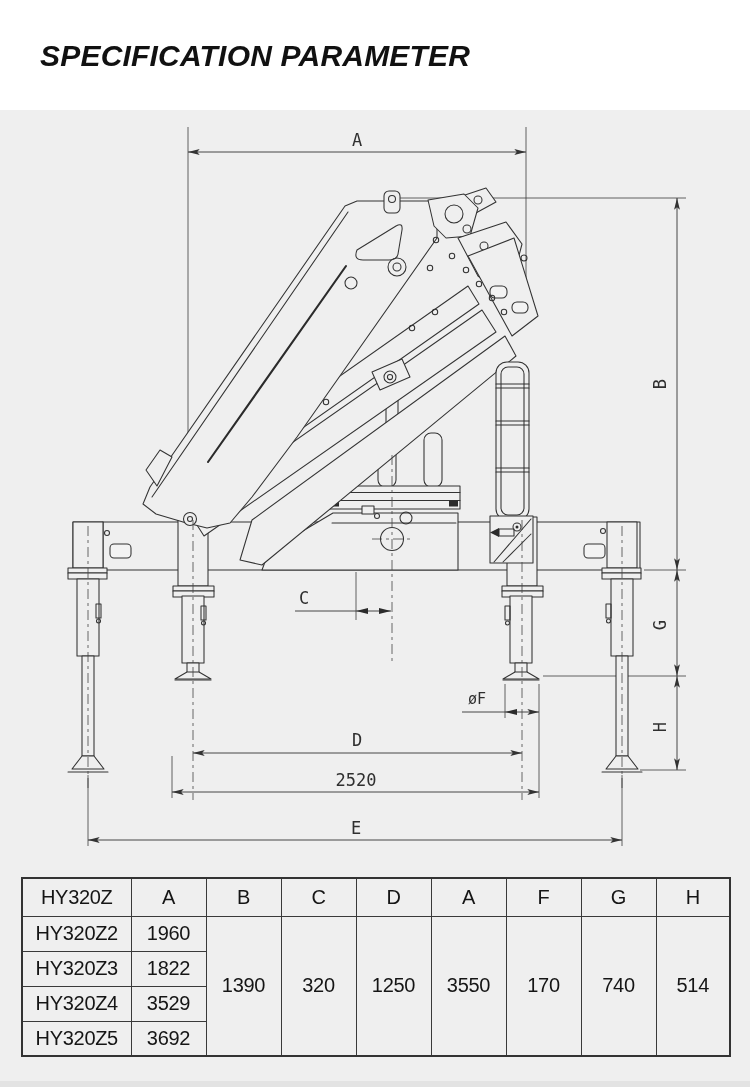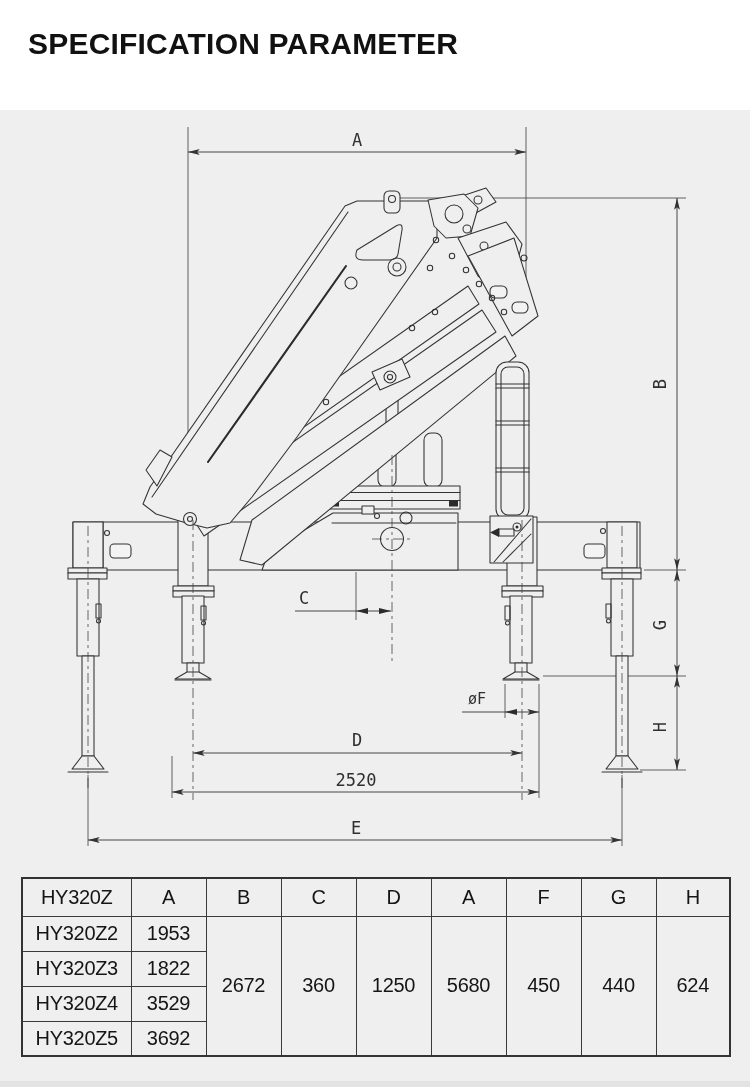--- a/index.html
+++ b/index.html
@@ -1,21 +1,21 @@
 <!DOCTYPE html>
 <html><head>
 <meta charset="utf-8">
 <style>
   html,body{margin:0;padding:0;}
   body{width:750px;height:1087px;background:#ffffff;position:relative;overflow:hidden;
        font-family:"Liberation Sans",sans-serif;}
   .panel{position:absolute;left:0;top:110px;width:750px;height:977px;background:#efefef;}
   .bottom-strip{position:absolute;left:0;top:1081px;width:750px;height:6px;background:#e3e3e3;}
-  h1.title{position:absolute;left:28px;top:26px;margin:0;font-size:30px;line-height:1.2;
-       font-weight:bold;color:#111;letter-spacing:0.2px;white-space:nowrap;}
+  h1.title{position:absolute;left:28px;top:26px;margin:12px;font-size:30px;line-height:1.2;
+       font-style:italic;font-weight:bold;color:#111;letter-spacing:0.2px;white-space:nowrap;}
   svg.diagram{position:absolute;left:0;top:110px;}
   
   .ln{stroke:#333;stroke-width:1.05;fill:none;stroke-linejoin:round;stroke-linecap:round;}
   .fl{stroke:#333;stroke-width:1.05;fill:#efefef;stroke-linejoin:round;}
   .flw{stroke:#333;stroke-width:1.05;fill:#f3f3f3;stroke-linejoin:round;}
   .dim{stroke:#333;stroke-width:.9;fill:none;}
   .ext{stroke:#3c3c3c;stroke-width:.8;fill:none;}
   .cl{stroke:#444;stroke-width:.8;fill:none;stroke-dasharray:10 4 3 4;}
   .thick{stroke:#2b2b2b;stroke-width:2.1;fill:none;stroke-linecap:round;}
   .blk{fill:#2b2b2b;stroke:none;}
@@ -270,28 +270,28 @@
     <th>B</th>
     <th>C</th>
     <th>D</th>
     <th>A</th>
     <th>F</th>
     <th>G</th>
     <th>H</th>
   </tr>
   <tr class="row">
     <td>HY320Z2</td>
-    <td>1953</td>
-    <td rowspan="4">2672</td>
-    <td rowspan="4">360</td>
+    <td>1960</td>
+    <td rowspan="4">1390</td>
+    <td rowspan="4">320</td>
     <td rowspan="4">1250</td>
-    <td rowspan="4">5680</td>
-    <td rowspan="4">450</td>
-    <td rowspan="4">440</td>
-    <td rowspan="4">624</td>
+    <td rowspan="4">3550</td>
+    <td rowspan="4">170</td>
+    <td rowspan="4">740</td>
+    <td rowspan="4">514</td>
   </tr>
   <tr class="row">
     <td>HY320Z3</td>
     <td>1822</td>
   </tr>
   <tr class="row">
     <td>HY320Z4</td>
     <td>3529</td>
   </tr>
   <tr class="row">

